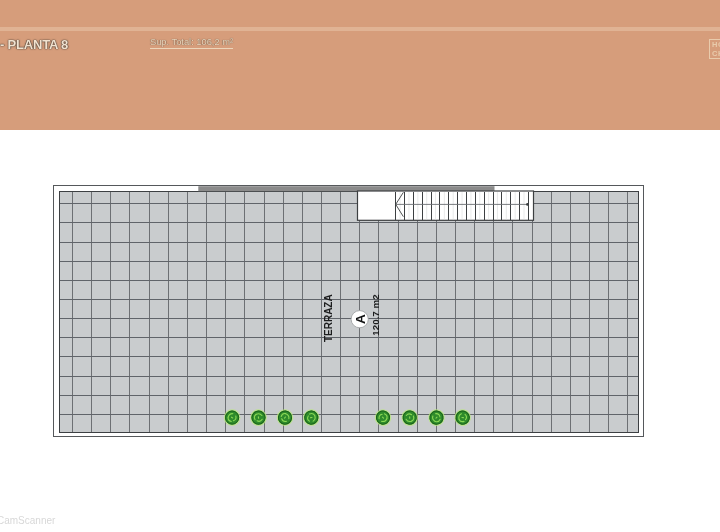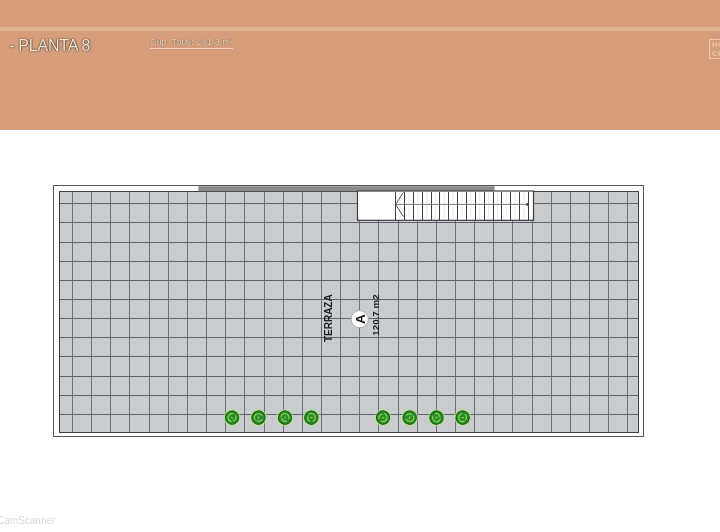--- a/index.html
+++ b/index.html
@@ -7,23 +7,23 @@
          font-family:"Liberation Sans", sans-serif; }
   .abs { position:absolute; }
 </style>
 </head>
 <body>
 
   <div class="abs" style="left:0;top:0;width:720px;height:130px;background:#d69d7b;"></div>
 
   <div class="abs" style="left:0;top:27px;width:720px;height:4px;background:#e0b394;"></div>
 
-  <div class="abs" style="left:9px;top:37px;font-size:16px;font-weight:normal;color:#f2e2cf;letter-spacing:-0.2px;text-shadow:0.4px 0.4px 0.8px #504439, -0.4px -0.4px 0.8px #504439, 0 0 2px rgba(80,68,57,0.8);">- PLANTA 8</div>
-
-  <div class="abs" style="left:150px;top:37px;font-size:9.3px;color:#ecd5ba;letter-spacing:0px;border-bottom:1px solid #ecd5ba;text-shadow:0.4px 0.4px 0.8px rgba(105,88,72,0.75), -0.4px -0.4px 0.8px rgba(105,88,72,0.75);padding-bottom:1px;">Sup. Total: 141,3 m²</div>
+  <div class="abs" style="left:0px;top:37px;font-size:13px;font-weight:bold;color:#f2e2cf;letter-spacing:-0.2px;text-shadow:0.4px 0.4px 0.8px #504439, -0.4px -0.4px 0.8px #504439, 0 0 2px rgba(80,68,57,0.8);">- PLANTA 8</div>
+
+  <div class="abs" style="left:150px;top:37px;font-size:9.3px;color:#ecd5ba;letter-spacing:0px;border-bottom:1px solid #ecd5ba;text-shadow:0.4px 0.4px 0.8px rgba(105,88,72,0.75), -0.4px -0.4px 0.8px rgba(105,88,72,0.75);padding-bottom:1px;">Sup. Total: 106,2 m²</div>
 
   <div class="abs" style="left:709px;top:39px;width:26px;height:17px;border:1px solid #e9cbac;color:#e9cbac;font-size:7.5px;font-weight:bold;line-height:8.5px;padding-left:2px;padding-top:1px;letter-spacing:0.5px;">HO<br>CH</div>
 
   <svg width="720" height="532" viewBox="0 0 720 532" xmlns="http://www.w3.org/2000/svg" style="position:absolute;left:0;top:0" font-family="&quot;Liberation Sans&quot;, sans-serif">
 
     <rect x="53.5" y="185.0" width="590.0" height="251.5" fill="#ffffff" stroke="#55585b" stroke-width="1" shape-rendering="crispEdges"></rect>
 
     <rect x="59.5" y="191.0" width="578.5" height="241.0" fill="#c9ccce"></rect>
     <line x1="72.50" y1="191.0" x2="72.50" y2="432.0" stroke="#6d7074" stroke-width="1" shape-rendering="crispEdges"></line>
     <line x1="91.50" y1="191.0" x2="91.50" y2="432.0" stroke="#6d7074" stroke-width="1" shape-rendering="crispEdges"></line>

